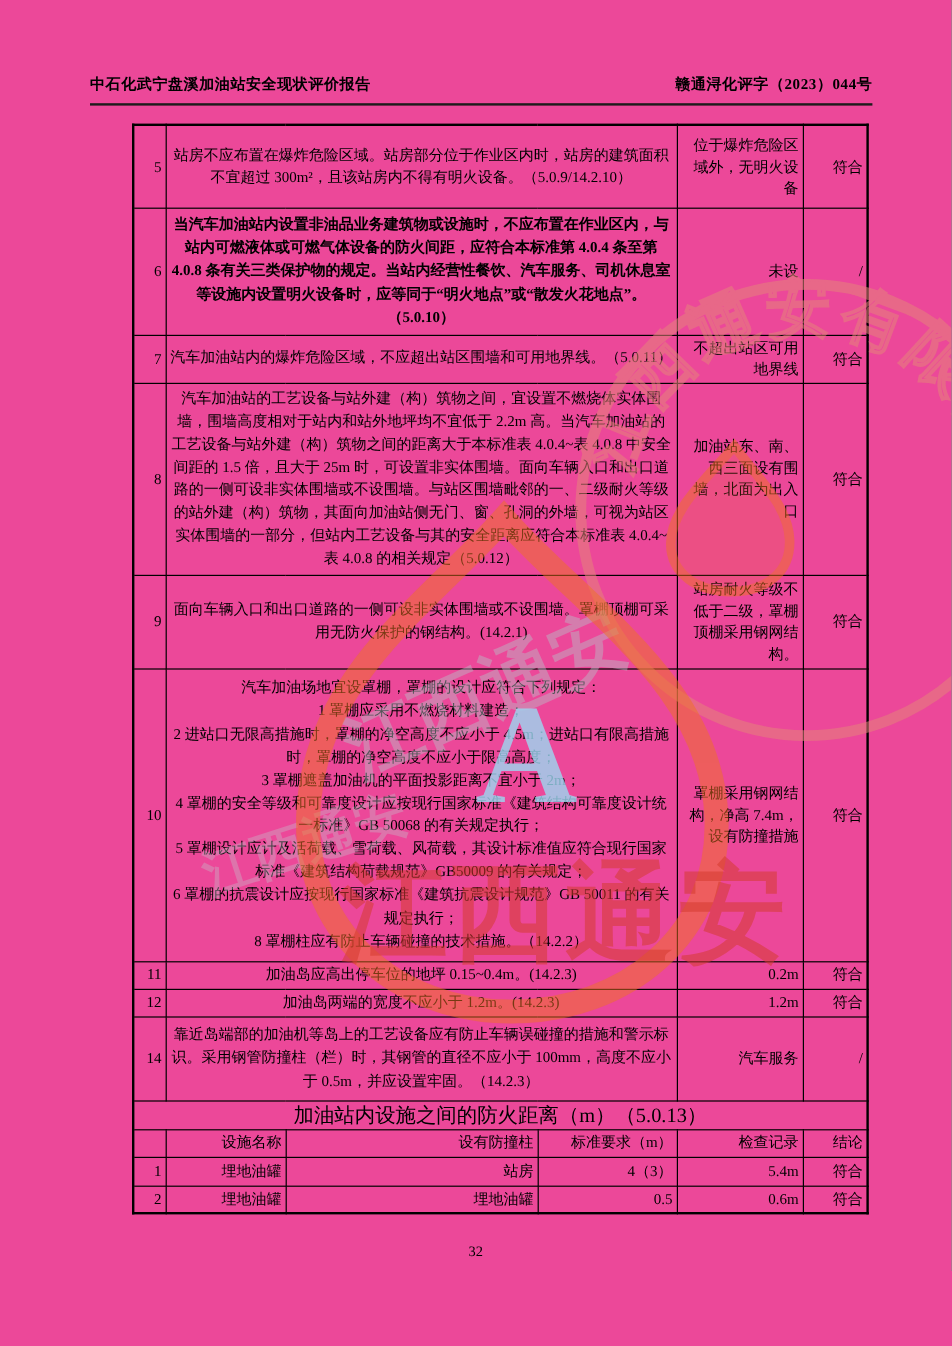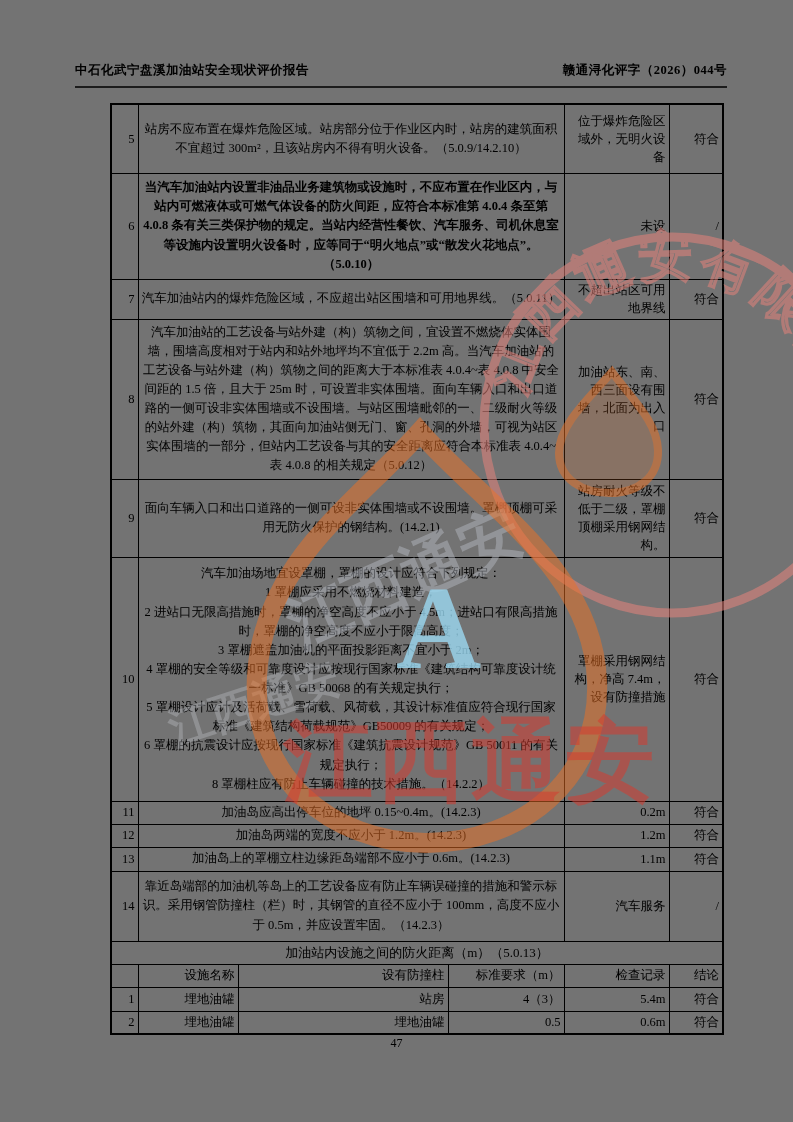--- a/index.html
+++ b/index.html
@@ -1,43 +1,43 @@
 <!DOCTYPE html>
 <html><head>
 <meta charset="utf-8">
 <style>
   html,body{margin:0;padding:0;background:#888;}
   .page{
-    position:relative;width:793px;height:1122px;margin:0 auto;background:#737373;
+    position:relative;width:793px;height:1122px;margin:0 auto;background:#ec4899;
     font-family:"Liberation Serif","DejaVu Serif",serif;color:#000;overflow:hidden;
   }
   .hdr{position:absolute;left:75px;right:66px;top:62px;display:flex;justify-content:space-between;
        font-size:12.5px;font-weight:bold;letter-spacing:.5px;}
   .hdr-rule{position:absolute;left:75px;right:66px;top:86px;border-top:2px solid #1c1c1c;height:0;}
   table.doc{
     position:absolute;left:110px;top:103px;width:612px;
     border-collapse:collapse;table-layout:fixed;font-size:12.5px;z-index:1;
   }
   table.doc{border:2px solid #000;}
   table.doc td{border:1px solid #000;padding:0 3px;vertical-align:middle;overflow:hidden;}
   td.c{text-align:right;padding:0 1px;line-height:1.45;}
   td.l{text-align:center;white-space:pre-line;line-height:1.53;}
   td.bold{font-weight:bold;margin-top:22px;}
-  td.span-title{text-align:center;font-size:13px;padding:0;}
+  td.span-title{text-align:center;font-size:17px;padding:0;}
   .pageno{position:absolute;left:0;right:0;top:1036px;text-align:center;font-size:12px;z-index:1;}
   .wm{position:absolute;left:0;top:0;width:793px;height:1122px;z-index:3;pointer-events:none;}
 </style>
 </head>
 <body>
 
 <div class="page">
 
   <div class="hdr">
     <span>中石化武宁盘溪加油站安全现状评价报告</span>
-    <span>赣通浔化评字（2026）044号</span>
+    <span>赣通浔化评字（2023）044号</span>
   </div>
   <div class="hdr-rule"></div>
 
   <table class="doc">
     <colgroup>
       <col style="width:27px">
         <col style="width:100px">
         <col style="width:210px">
       <col style="width:116px">
         <col style="width:105px">
@@ -92,26 +92,20 @@
         <td class="l" colspan="3">加油岛应高出停车位的地坪 0.15~0.4m。(14.2.3)</td>
         <td class="c">0.2m</td>
         <td class="c">符合</td>
       </tr>
       <tr style="height:23px">
         <td class="c">12</td>
         <td class="l" colspan="3">加油岛两端的宽度不应小于 1.2m。(14.2.3)</td>
         <td class="c">1.2m</td>
         <td class="c">符合</td>
       </tr>
-      <tr style="height:24px">
-        <td class="c">13</td>
-        <td class="l" colspan="3">加油岛上的罩棚立柱边缘距岛端部不应小于 0.6m。(14.2.3)</td>
-        <td class="c">1.1m</td>
-        <td class="c">符合</td>
-      </tr>
       <tr style="height:70px">
         <td class="c">14</td>
         <td class="l" colspan="3">靠近岛端部的加油机等岛上的工艺设备应有防止车辆误碰撞的措施和警示标识。采用钢管防撞柱（栏）时，其钢管的直径不应小于 100mm，高度不应小于 0.5m，并应设置牢固。（14.2.3）</td>
         <td class="c">汽车服务</td>
         <td class="c">/</td>
       </tr>
 
       <tr style="height:23px">
         <td class="span-title" colspan="6">加油站内设施之间的防火距离（m）（5.0.13）</td>
       </tr>
@@ -158,14 +152,14 @@
     <g opacity="0.5">
       <path d="M420 432 C 355 505 263 563 257 676 C 251 776 331 843 426 843 C 521 843 601 779 597 681 C 593 570 486 507 420 432 Z" fill="none" stroke="#ef7223" stroke-width="20"></path>
       <path d="M612 372 C 585 402 559 426 559 453 C 559 479 582 493 610 493 C 638 493 659 477 658 450 C 657 422 633 400 612 372 Z" fill="#ef7223" fill-opacity="0.35" stroke="#ef7223" stroke-width="8"></path>
     </g>
 
     <text x="396" y="668" font-size="118" font-weight="bold" fill="#9bd9f2" opacity="0.8">A</text>
 
     <text x="283" y="792" font-size="90" font-weight="bold" fill="#d53c30" opacity="0.55" letter-spacing="4">江西通安</text>
   </svg>
 
-  <div class="pageno">47</div>
+  <div class="pageno">32</div>
 </div>
 
 </body></html>

